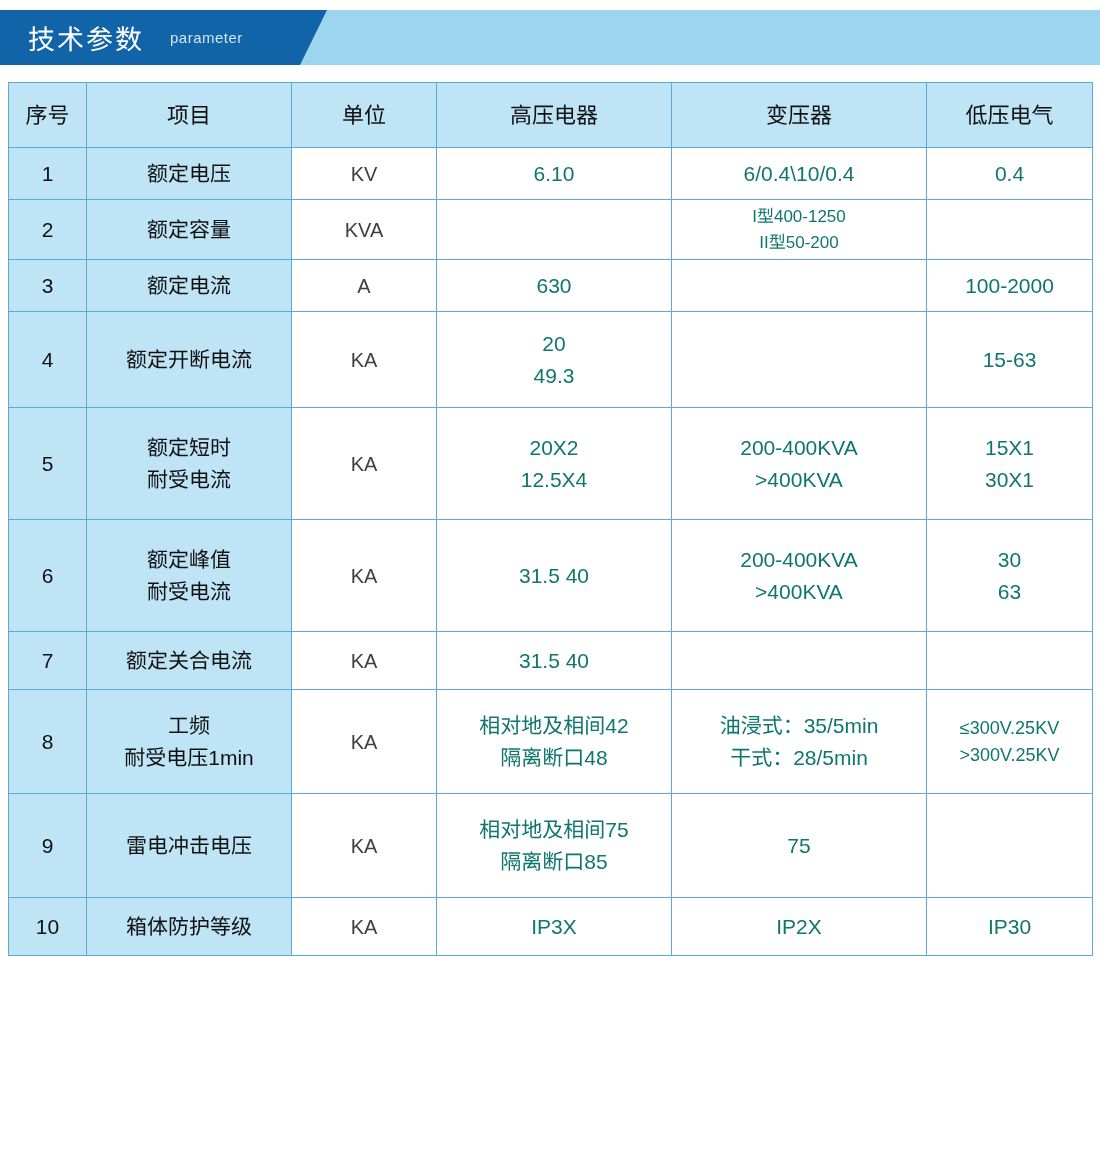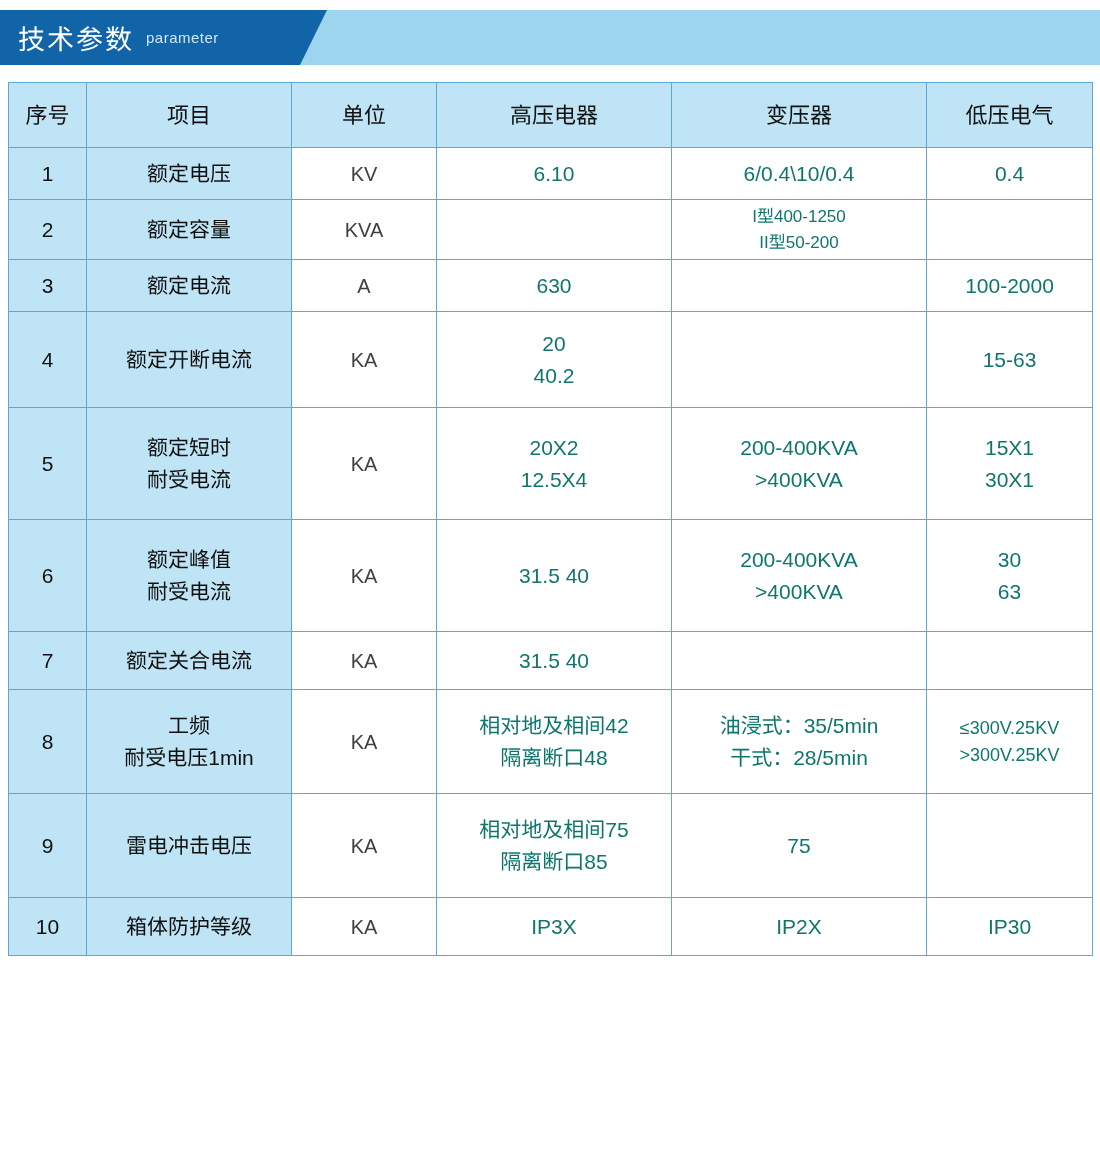--- a/index.html
+++ b/index.html
@@ -43,37 +43,37 @@
     position: absolute;
     right: -27px;
     top: 0;
     width: 0;
     height: 0;
     border-top: 55px solid #1164a8;
     border-right: 27px solid transparent;
   }
   .header-text {
     position: absolute;
-    left: 18px;
+    left: 28px;
     top: 10px;
     height: 55px;
     display: flex;
     align-items: center;
     z-index: 5;
   }
   .header-cn {
     color: #ffffff;
     font-size: 27px;
     letter-spacing: 2px;
     font-family: "Liberation Sans", "DejaVu Sans", sans-serif;
   }
   .header-en {
     color: #cfe7f7;
     font-size: 15px;
-    margin-left: 12px;
+    margin-left: 26px;
     letter-spacing: 0.5px;
   }
 
   
   .table-wrap {
     padding: 0 8px;
     box-sizing: border-box;
     width: 1048px;
   }
   table.params {
@@ -190,21 +190,21 @@
         <td class="val"></td>
         <td class="val">100-2000</td>
       </tr>
 
       <tr style="height:96px;">
         <td class="idx">4</td>
         <td class="item">额定开断电流</td>
         <td class="unit">KA</td>
         <td class="val cell-lines l2">
           <span>20</span>
-          <span>40.2</span>
+          <span>49.3</span>
         </td>
         <td class="val"></td>
         <td class="val">15-63</td>
       </tr>
 
       <tr style="height:112px;">
         <td class="idx">5</td>
         <td class="item cell-lines l2">
           <span>额定短时</span>
           <span>耐受电流</span>

